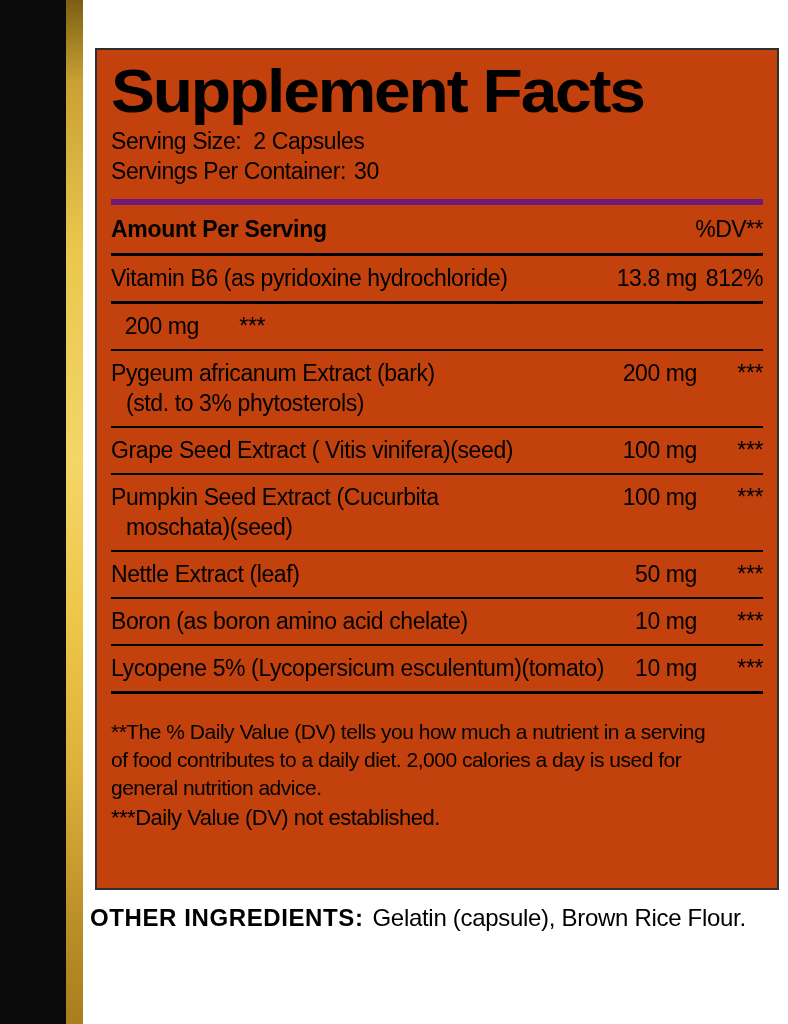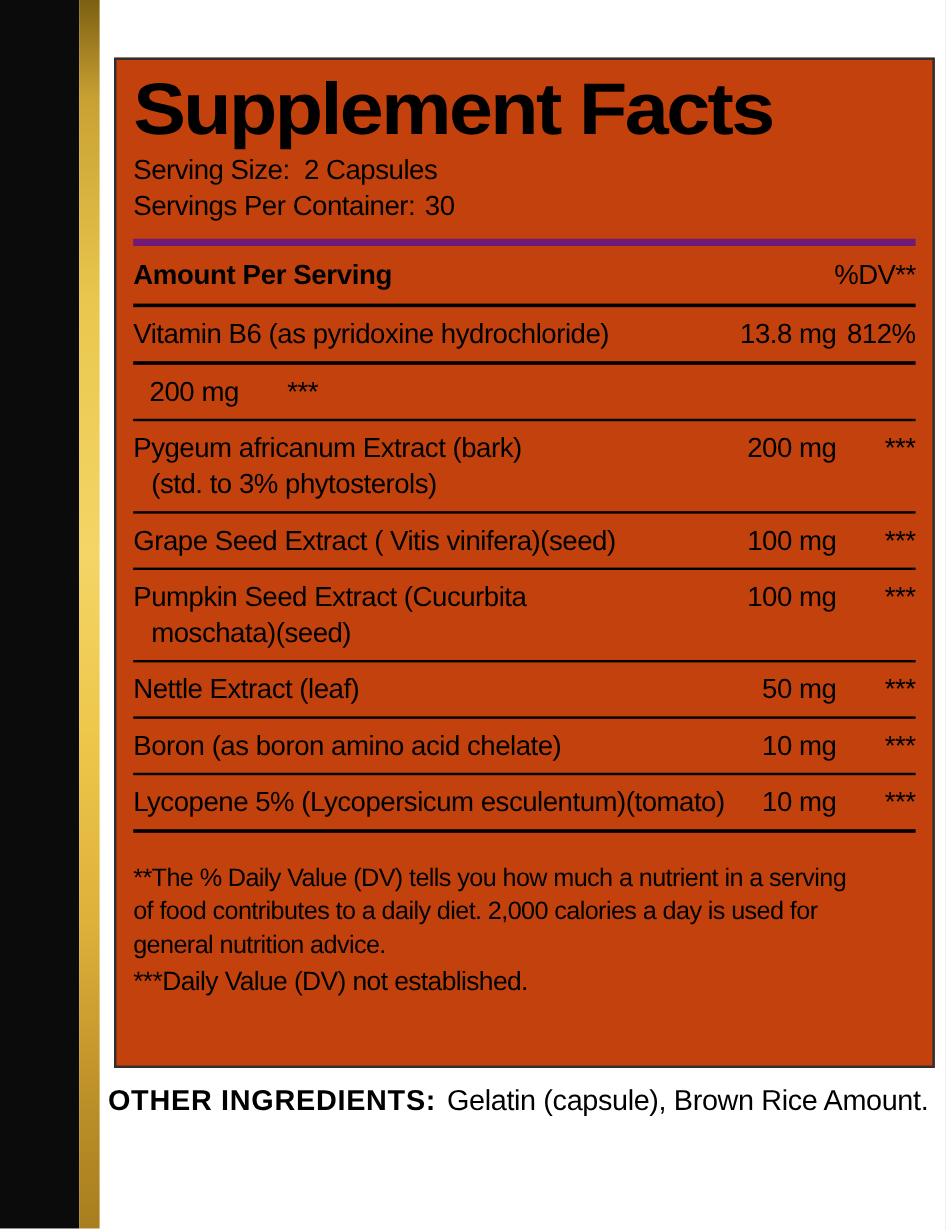--- a/index.html
+++ b/index.html
@@ -231,16 +231,16 @@
     <div class="footnote">
       <div class="fn-dv">**The % Daily Value (DV) tells you how much a nutrient in a serving
 of food contributes to a daily diet. 2,000 calories a day is used for
 general nutrition advice.</div>
       <div class="fn-ns">***Daily Value (DV) not established.</div>
     </div>
 
   </div>
 
   <div class="other-ing">
-    <span class="oi-label">OTHER INGREDIENTS:</span><span>Gelatin (capsule), Brown Rice Amount.</span>
+    <span class="oi-label">OTHER INGREDIENTS:</span><span>Gelatin (capsule), Brown Rice Flour.</span>
   </div>
 
 </div>
 
 </body></html>

